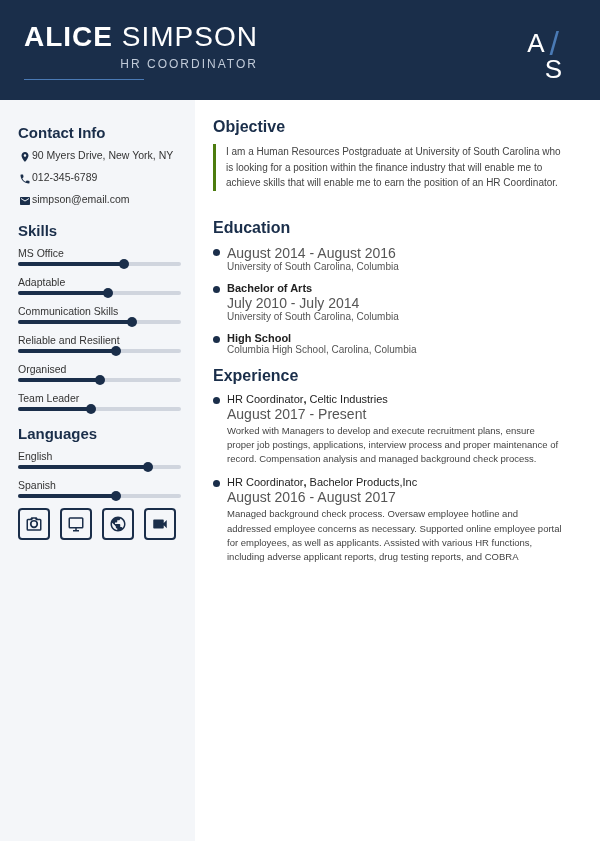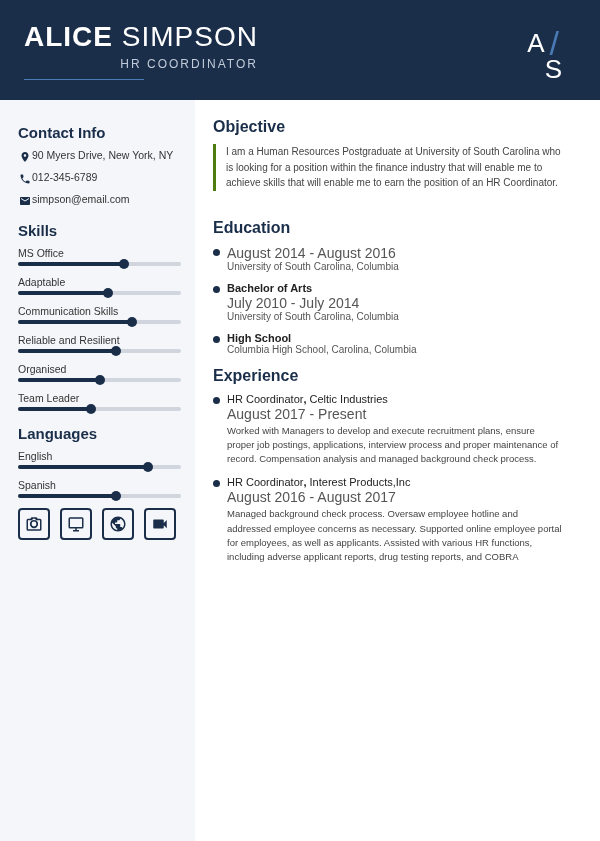--- a/index.html
+++ b/index.html
@@ -388,21 +388,21 @@
       <div>
         <div class="exp-item">
           <div class="exp-title">
             <span>HR Coordinator</span>, <span style="font-weight:400;">Celtic Industries</span>
           </div>
           <div class="exp-date">August 2017 - Present</div>
           <div class="exp-desc">Worked with Managers to develop and execute recruitment plans, ensure proper job postings, applications, interview process and proper maintenance of record. Compensation analysis and managed background check process.</div>
         </div>
         <div class="exp-item">
           <div class="exp-title">
-            <span>HR Coordinator</span>, <span style="font-weight:400;">Interest Products,Inc</span>
+            <span>HR Coordinator</span>, <span style="font-weight:400;">Bachelor Products,Inc</span>
           </div>
           <div class="exp-date">August 2016 - August 2017</div>
           <div class="exp-desc">Managed background check process. Oversaw employee hotline and addressed employee concerns as necessary. Supported online employee portal for employees, as well as applicants. Assisted with various HR functions, including adverse applicant reports, drug testing reports, and COBRA</div>
         </div>
       </div>
     </div>
   </div>
 </div>
 
 </body></html>

